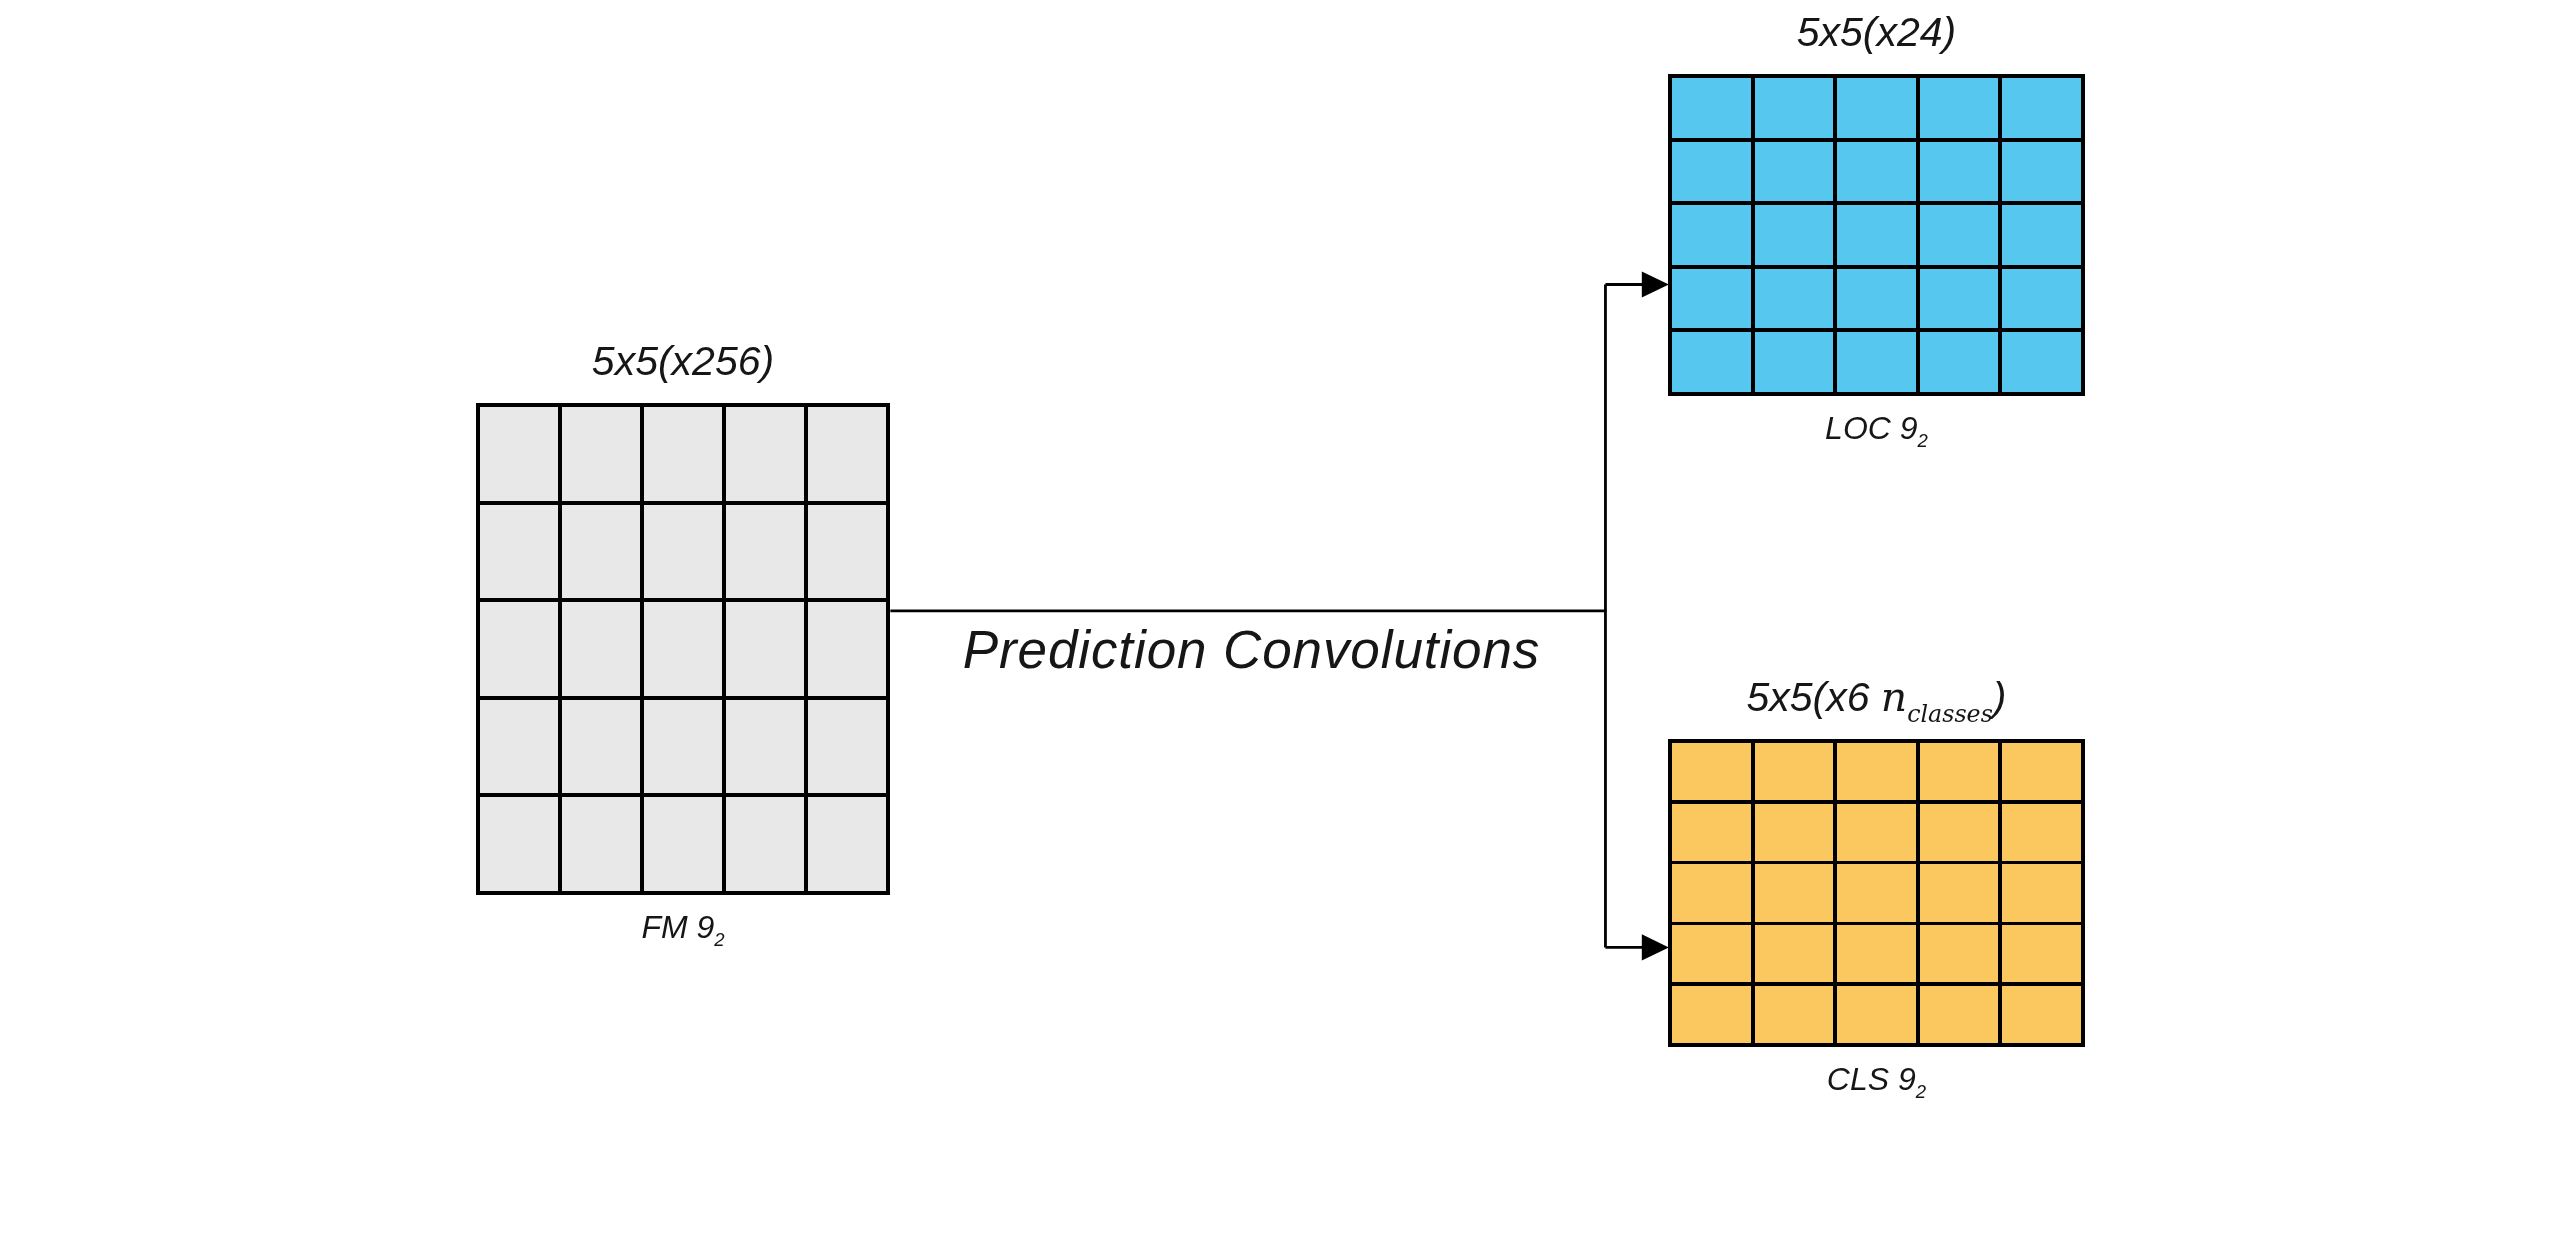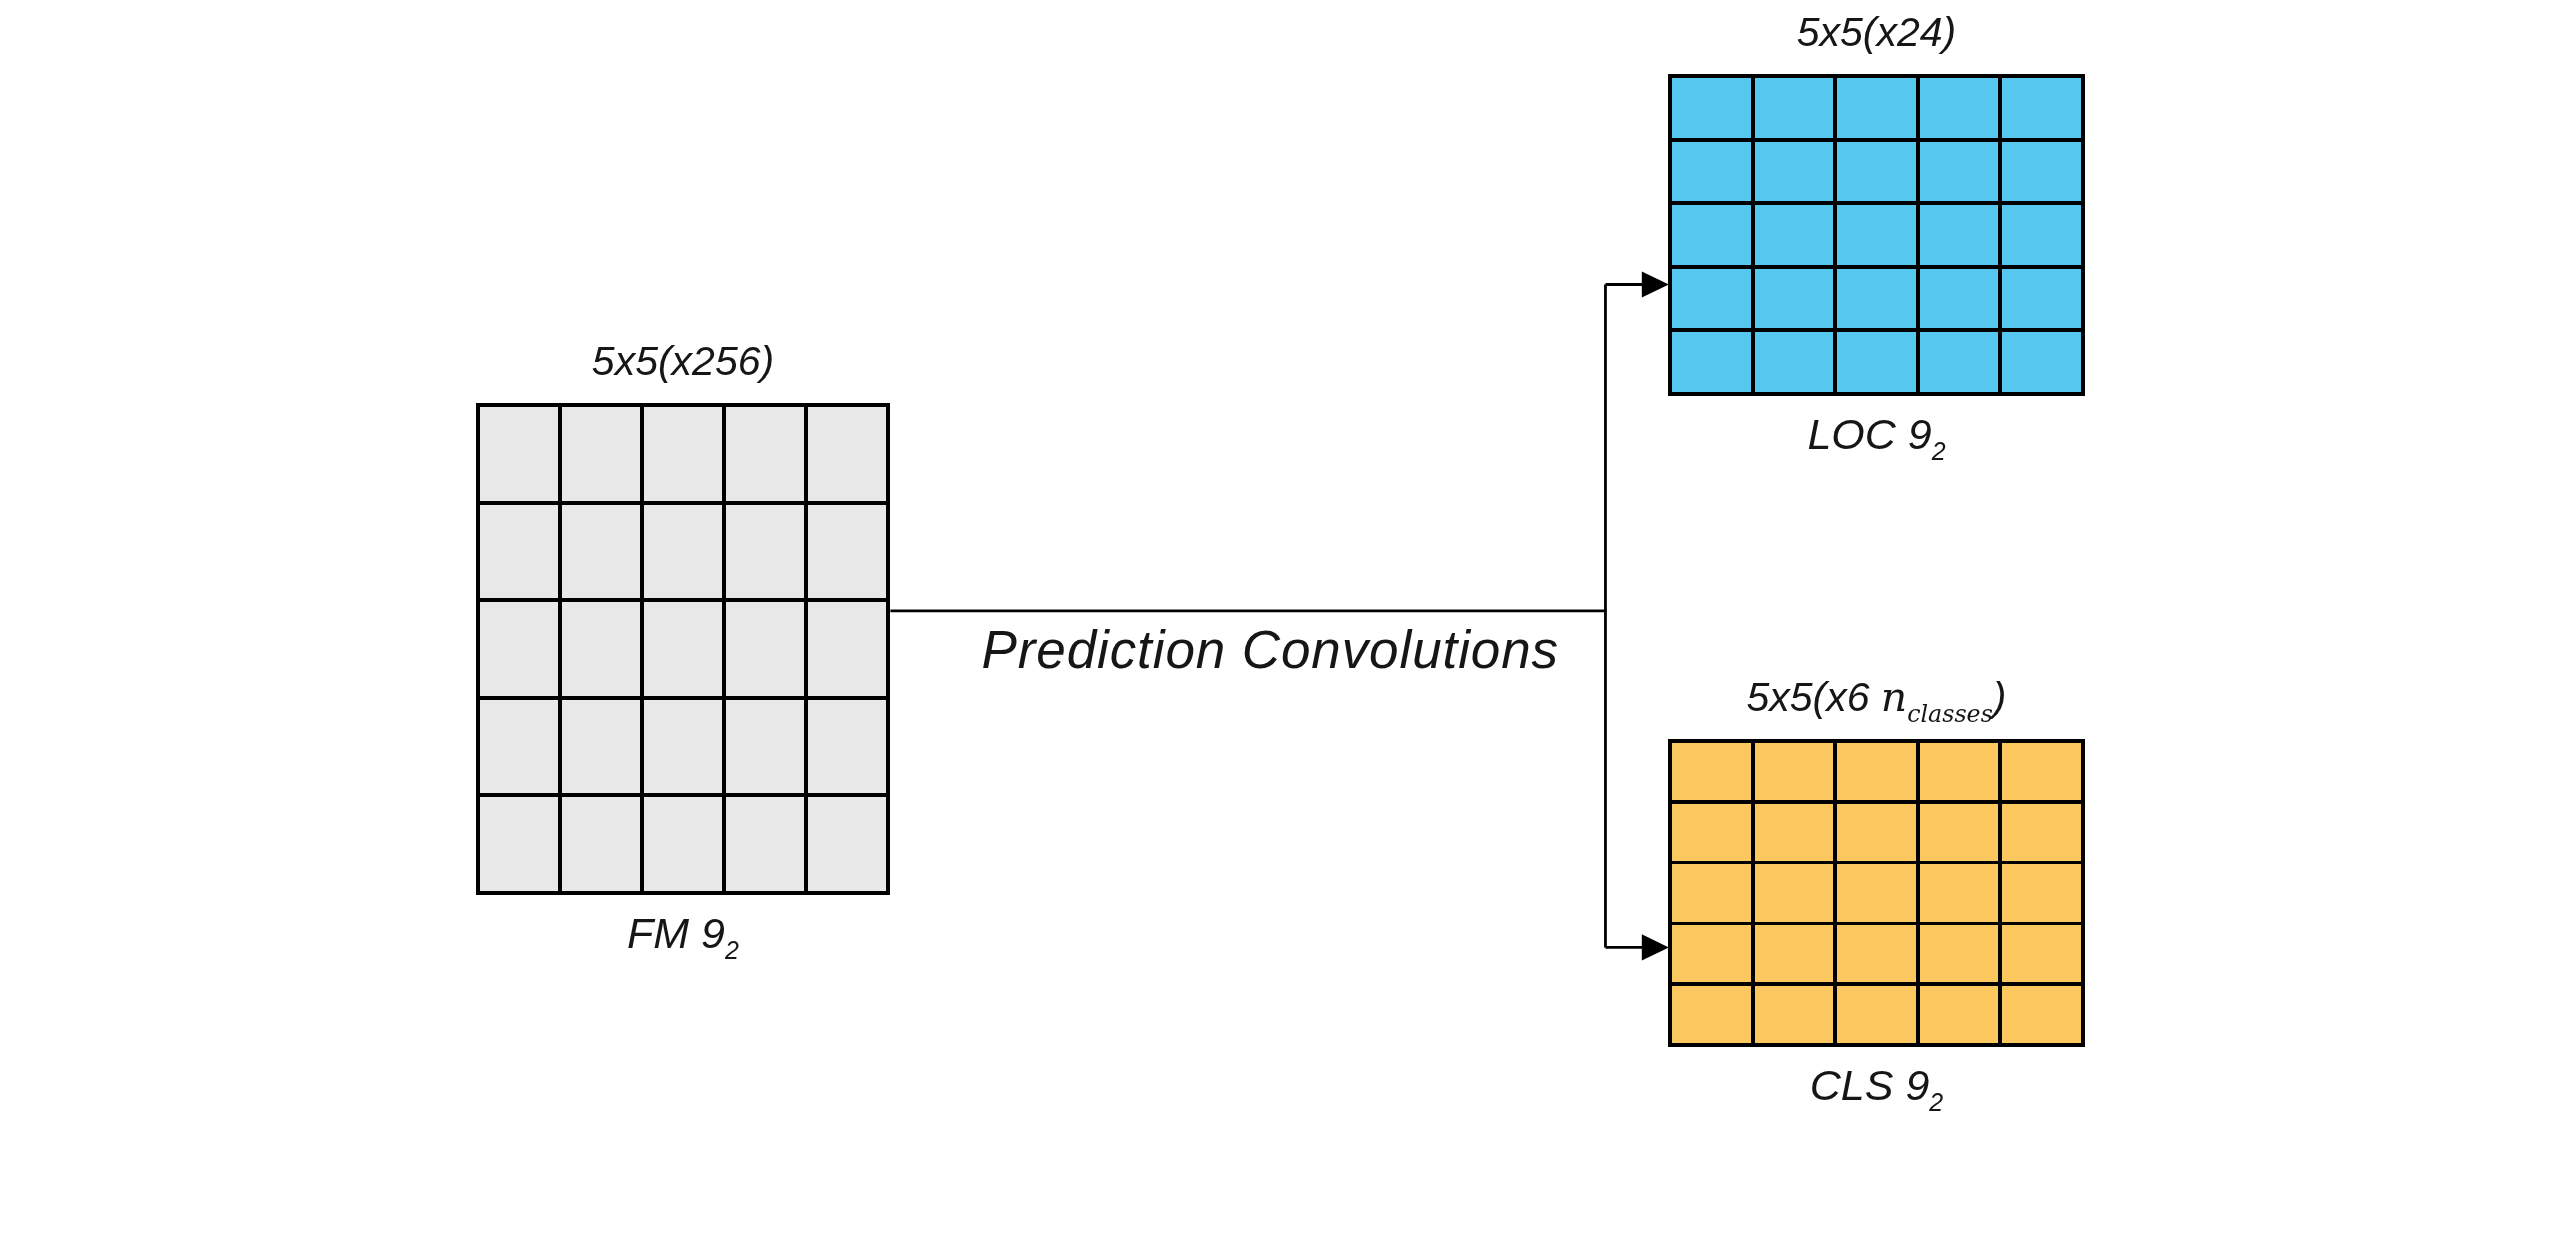--- a/index.html
+++ b/index.html
@@ -32,41 +32,41 @@
     font-size:41px;
     line-height:1.1;
     white-space:nowrap;
   }
   .label-bottom{
     position:absolute;
     top:100%;left:-56px;right:-56px;
     margin-top:15px;
     text-align:center;
     font-style:italic;
-    font-size:43px;
+    font-size:32px;
     line-height:1.1;
     white-space:nowrap;
   }
   .label-top sub,.label-bottom sub{
     font-size:0.58em;
     vertical-align:-0.45em;
     line-height:0;
   }
   .math-var{
     font-family:"DejaVu Serif",serif;
     font-style:italic;
     margin-left:11.2px;
   }
   .math-var sub{
     font-family:"DejaVu Serif",serif;
   }
   .center-label{
     position:absolute;
     left:944px;top:619px;width:615px;
-    text-align:right;
+    text-align:center;
     font-style:italic;
     font-size:53px;
     white-space:nowrap;
     letter-spacing:0.9px;
   }
   svg.connectors{
     position:absolute;left:0;top:0;
     pointer-events:none;
   }
   svg.connectors line{stroke:#000000;stroke-width:3;}

